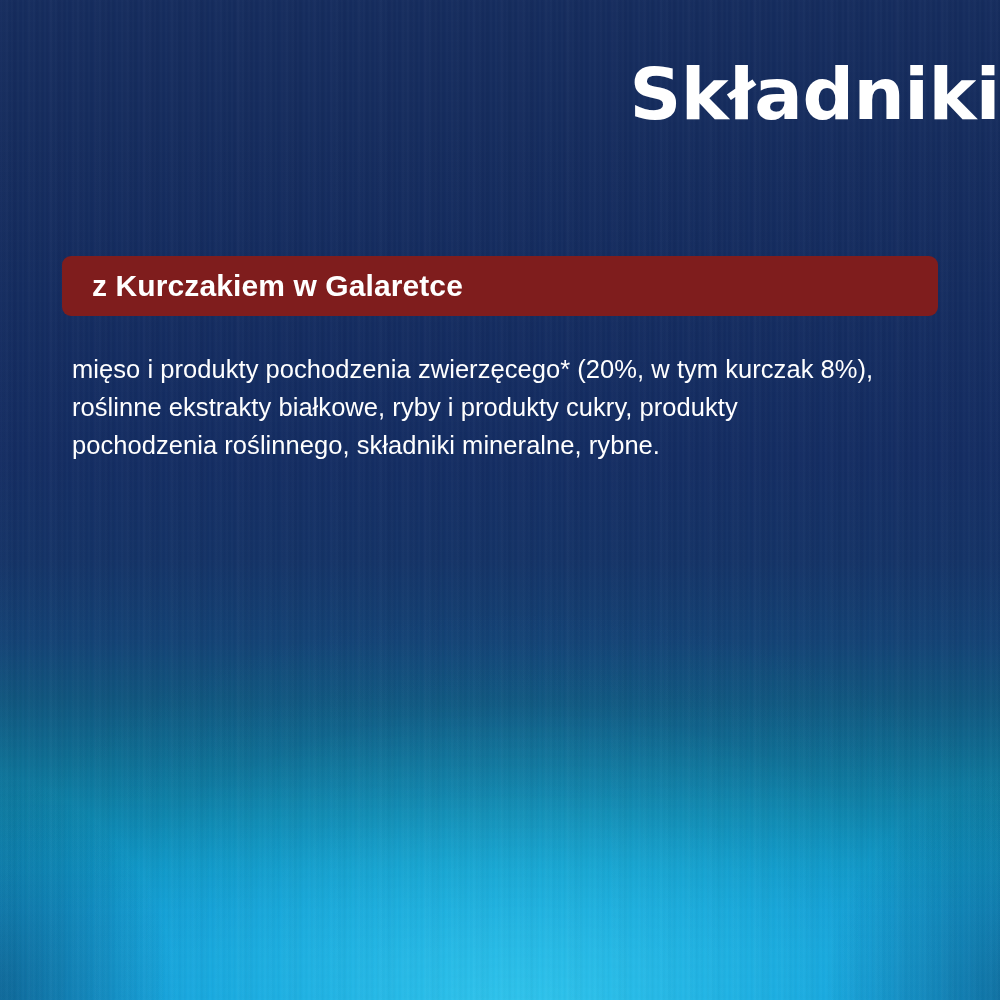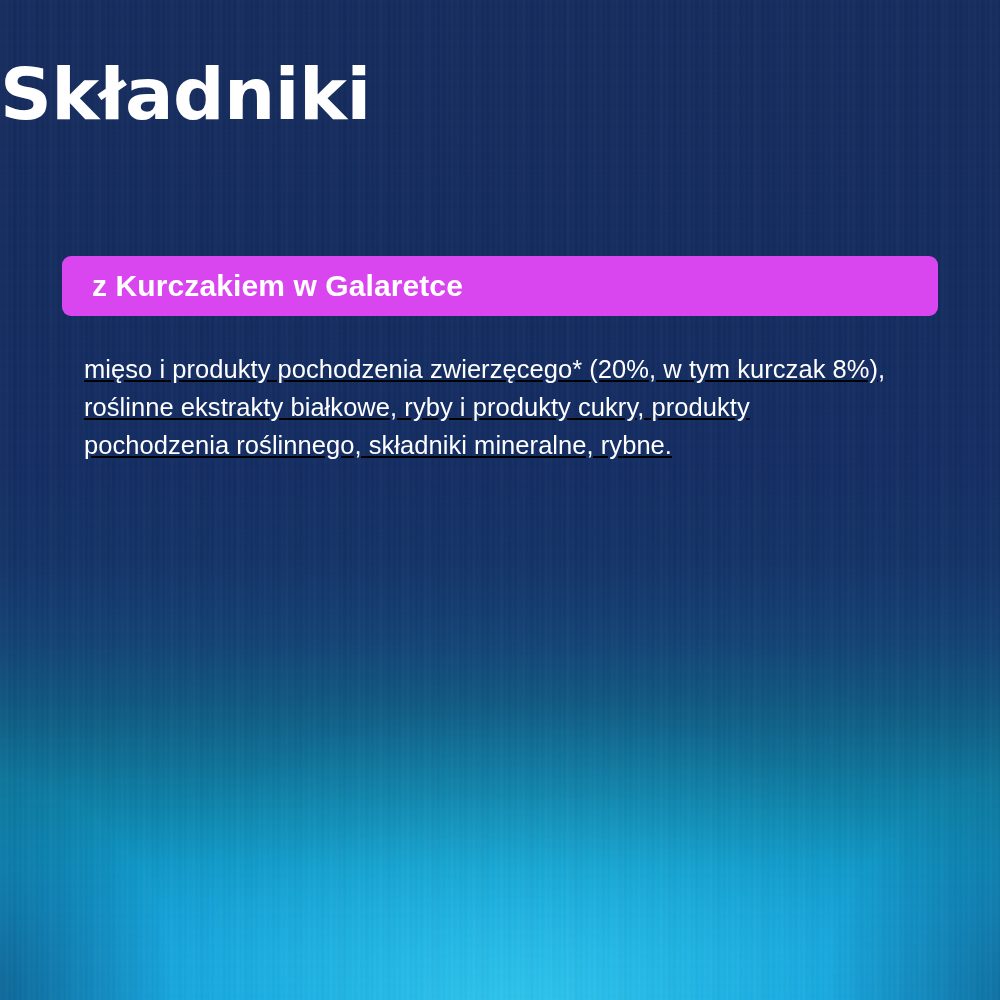--- a/index.html
+++ b/index.html
@@ -116,58 +116,57 @@
   .content {
     position: absolute;
     inset: 0;
   }
 
   .page-title {
     position: absolute;
     top: 58px;
     left: 0;
     width: 1000px;
-    text-align: left;
+    text-align: right;
     color: #FFFFFF;
     font-family: "DejaVu Sans", "Liberation Sans", sans-serif;
     font-size: 72px;
     font-weight: 700;
     letter-spacing: -0.5px;
     line-height: 1.0;
   }
 
   .variant-banner {
     position: absolute;
     left: 62px;
     top: 256px;
     width: 876px;
     height: 60px;
-    background: #d946ef;
+    background: #7f1d1d;
     border-radius: 9px;
     box-sizing: border-box;
     display: flex;
     align-items: center;
   }
 
   .variant-banner-label {
     color: #FFFFFF;
     font-family: "Liberation Sans", "DejaVu Sans", sans-serif;
     font-size: 30px;
     font-weight: 700;
     letter-spacing: 0.1px;
     padding-left: 30px;
     white-space: nowrap;
   }
 
   .ingredients-block {
     position: absolute;
-    left: 84px;
+    left: 72px;
     top: 350px;
     width: 906px;
-    text-decoration: underline;
   }
 
   .ingredients-line {
     color: #FFFFFF;
     font-family: "Liberation Sans", "DejaVu Sans", sans-serif;
     font-size: 25.5px;
     font-weight: 400;
     line-height: 38px;
     white-space: nowrap;
     letter-spacing: 0.05px;

